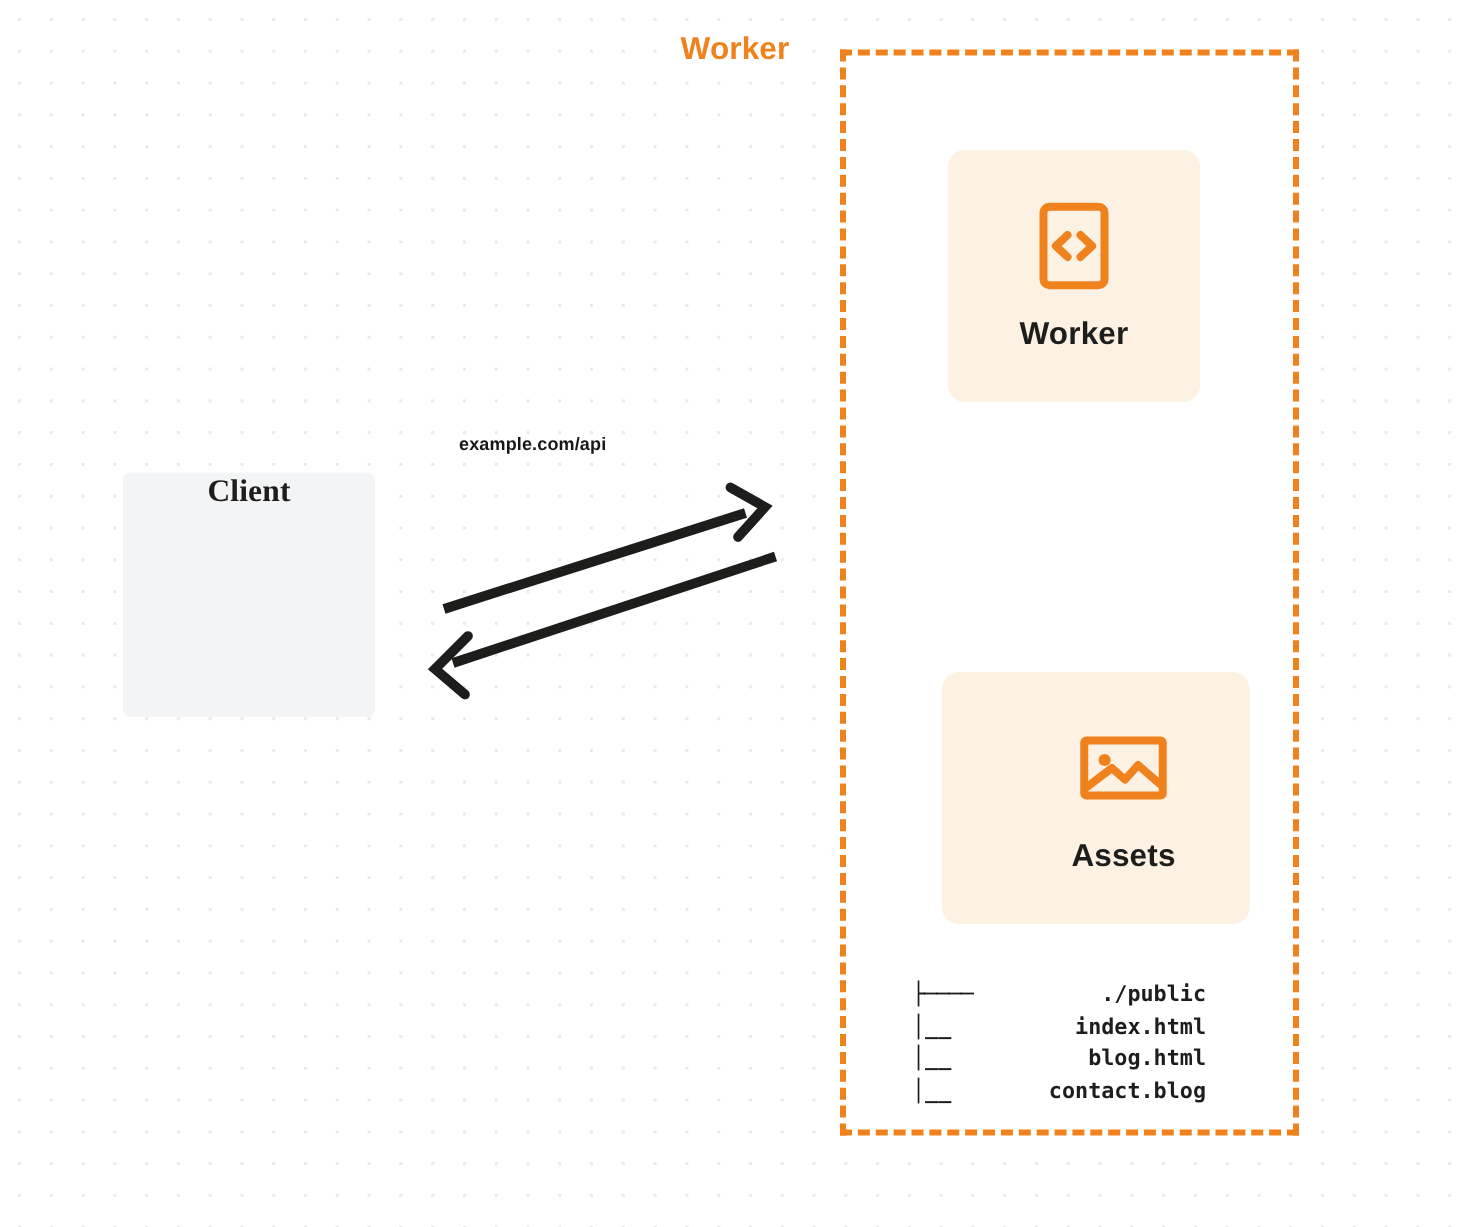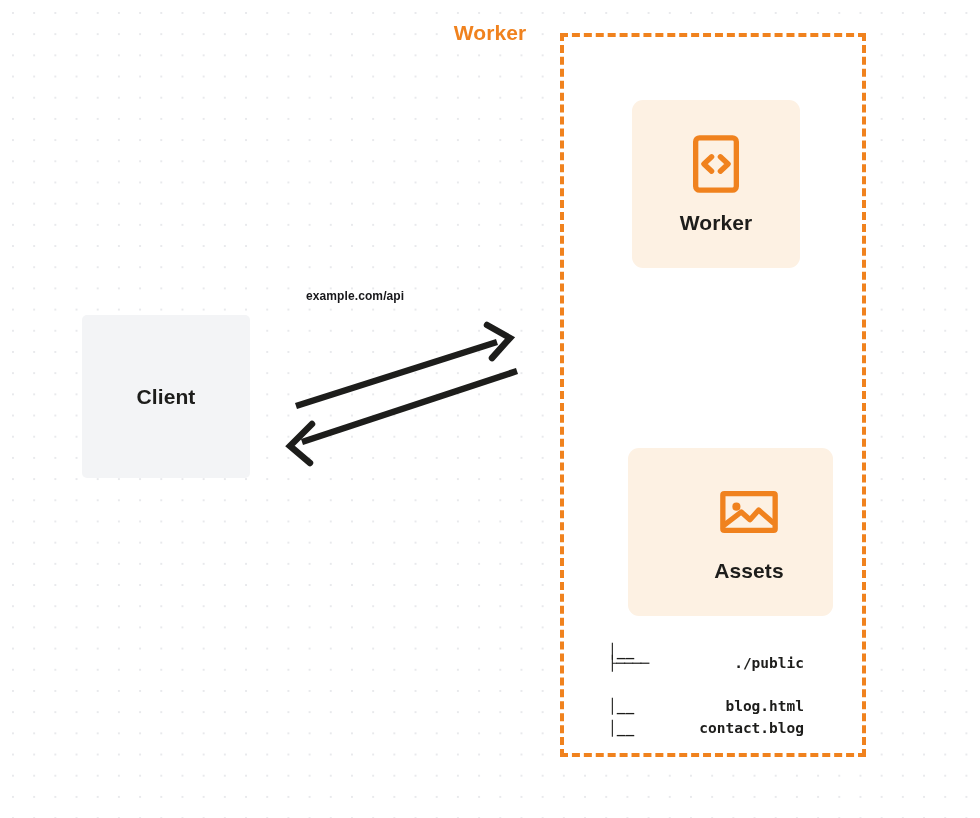--- a/index.html
+++ b/index.html
@@ -27,22 +27,23 @@
   
   #client-node {
     position: absolute;
     left: 82px;
     top: 315px;
     width: 168px;
     height: 163px;
     background: #f3f4f6;
     border-radius: 5px;
     display: flex;
-    align-items: center;
+    align-items: flex-start;
     justify-content: center;
+    font-family: Liberation Serif, serif;
   }
   #client-label {
     font-size: 21px;
     font-weight: bold;
     color: #1d1d1b;
     letter-spacing: 0.1px;
   }
 
   
   #arrow-svg {
@@ -202,20 +203,21 @@
     <span class="service-label">Assets</span>
   </div>
 
   <div id="file-tree">
     <div class="tree-row root">
       <span class="tree-branch">├────</span>
       <span class="tree-name">./public</span>
     </div>
     <div class="tree-row">
       <span class="tree-branch">│__</span>
+      <span class="tree-name">index.html</span>
     </div>
     <div class="tree-row">
       <span class="tree-branch">│__</span>
       <span class="tree-name">blog.html</span>
     </div>
     <div class="tree-row">
       <span class="tree-branch">│__</span>
       <span class="tree-name">contact.blog</span>
     </div>
   </div>

